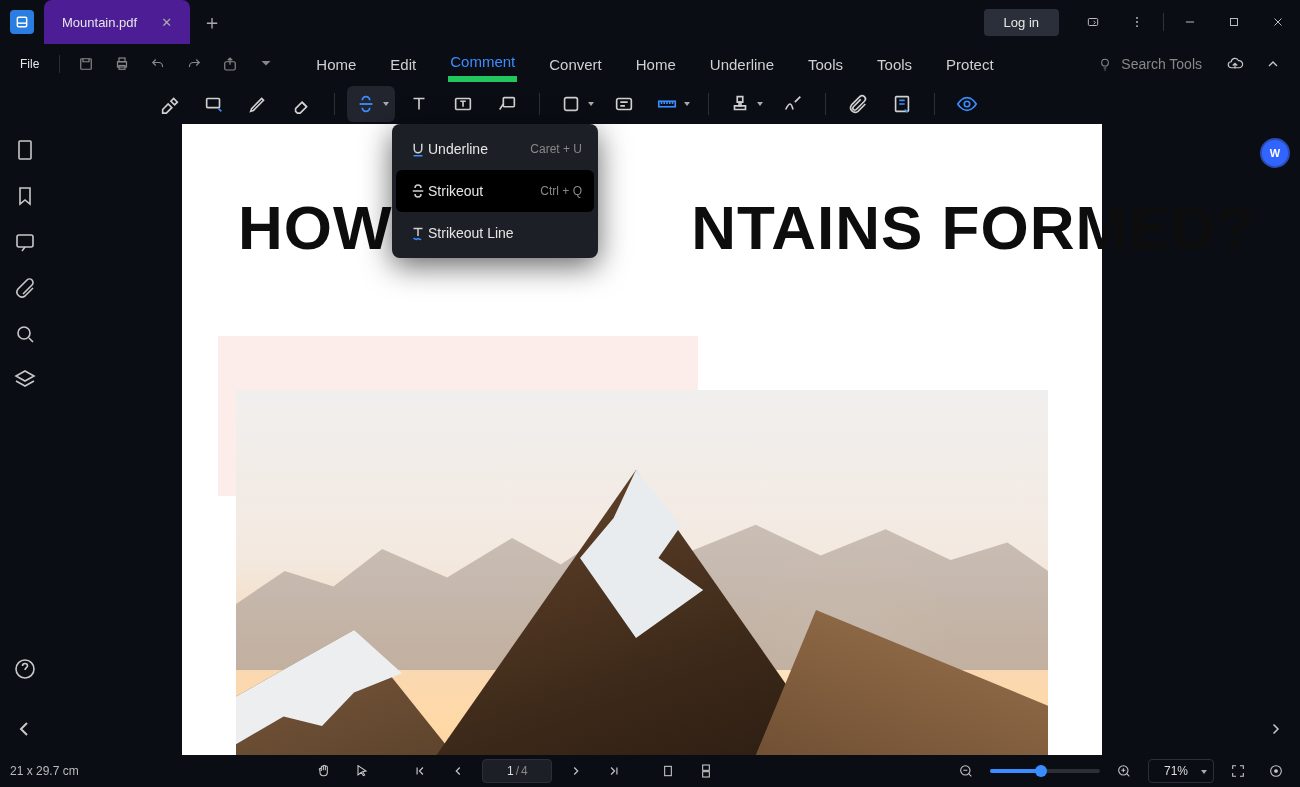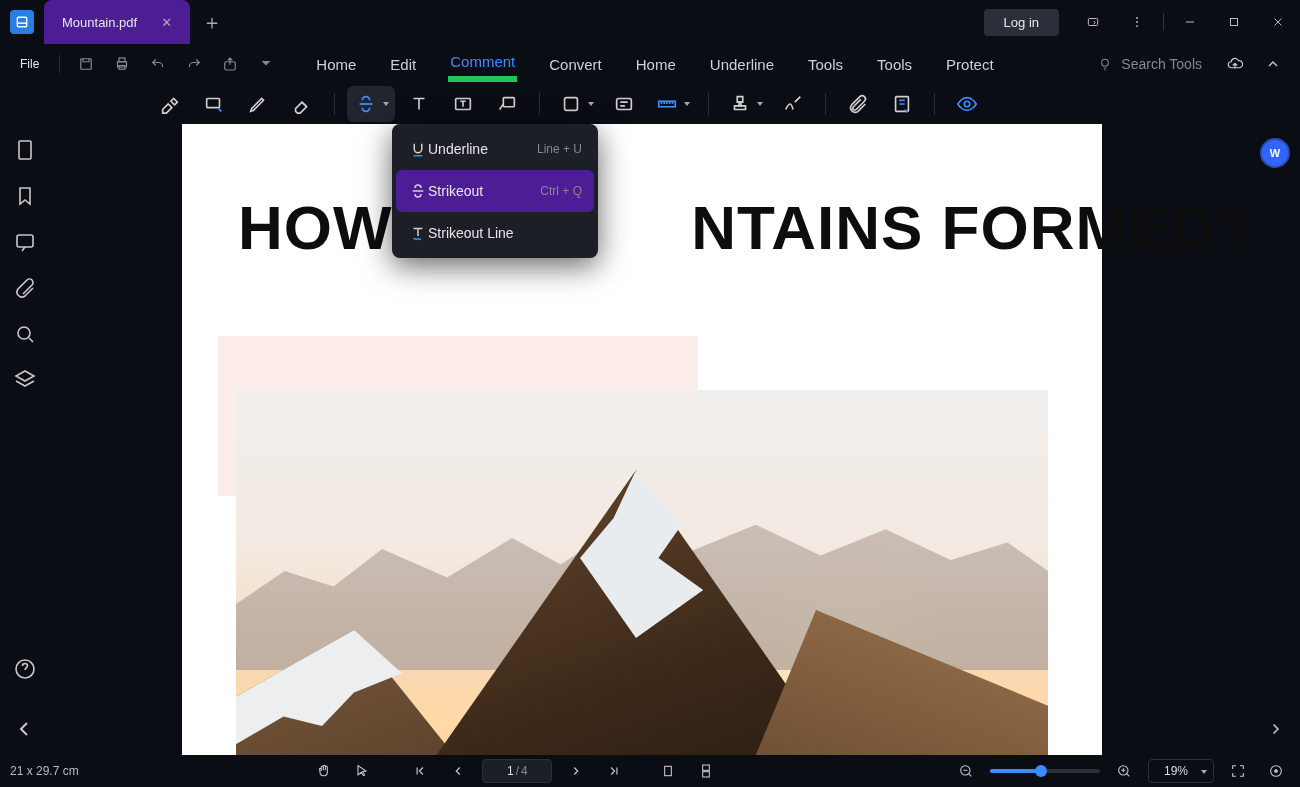--- a/index.html
+++ b/index.html
@@ -39,21 +39,21 @@
   .tb-btn.active{ background:#22252d;}
   .tb-btn svg{width:22px;height:22px;color:#d0d0d0;}
   .tb-btn.active svg{color:#3a8dff;}
   .tb-sep{width:1px;height:22px;background:#2c2f36;margin:0 8px;}
 
   
   .dropdown { position:absolute; left:392px; top:124px; width:206px; background:#1c1f26; border-radius:8px; box-shadow:0 8px 30px rgba(0,0,0,.6); padding:4px; z-index:100;}
   .dd-item{ display:flex; align-items:center; height:42px; padding:0 12px; border-radius:6px; font-size:14px; color:#e6e6e6; cursor:pointer;}
   .dd-item .dd-icon{width:20px;height:20px;display:flex;align-items:center;justify-content:center;color:#d0d0d0;}
   .dd-item .dd-short{margin-left:auto;font-size:12px;color:#888;}
-  .dd-item.hover{ background:#4c1d95;}
+  .dd-item.hover{ background:#000000;}
 
   
   .body-row{ position:absolute; top:124px; bottom:32px; left:0; right:0; display:flex;}
   .sidebar-left{ width:50px; background:#0a0d14; display:flex; flex-direction:column; align-items:center; padding-top:14px; gap:22px;}
   .sidebar-left .sic{width:24px;height:24px;color:#c8c8c8;display:flex;align-items:center;justify-content:center;cursor:pointer;}
   .sidebar-left .spacer{flex:1;}
   .sidebar-left .bottom-sic{margin-bottom:14px;}
 
   .canvas-area{ flex:1; background:#0a0d14; position:relative; overflow:hidden;}
   .page{ position:absolute; left:132px; top:0; width:920px; height:750px; background:#ffffff;}
@@ -393,21 +393,21 @@
 
 <div class="dropdown">
   <div class="dd-item">
     <span class="dd-icon">
         <svg viewBox="0 0 24 24" width="18" height="18" fill="none" stroke="currentColor" stroke-width="2">
           <path d="M7 5v7a5 5 0 0010 0V5"></path>
           <path d="M6 21h12" stroke="#3a8dff"></path>
         </svg>
       </span>
     <span>Underline</span>
-    <span class="dd-short">Line + U</span>
+    <span class="dd-short">Caret + U</span>
   </div>
   <div class="dd-item hover">
     <span class="dd-icon">
         <svg viewBox="0 0 24 24" width="18" height="18" fill="none" stroke="currentColor" stroke-width="2">
           <path d="M8 8a4 4 0 018 0"></path>
           <path d="M16 16a4 4 0 01-8 0"></path>
           <path d="M5 12h14"></path>
         </svg>
       </span>
     <span>Strikeout</span>
@@ -486,21 +486,21 @@
       <div class="fill"></div>
       <div class="knob"></div>
     </div>
   <div class="sb-ic">
       <svg viewBox="0 0 24 24" width="16" height="16" fill="none" stroke="currentColor" stroke-width="1.6">
         <circle cx="11" cy="11" r="7"></circle>
         <path d="M8 11h6M11 8v6M20 20l-4-4"></path>
       </svg>
     </div>
   <div class="zoom-box">
-      <span style="margin-right:10px">19%</span>
+      <span style="margin-right:10px">71%</span>
     </div>
   <div class="sb-ic">
       <svg viewBox="0 0 24 24" width="16" height="16" fill="none" stroke="currentColor" stroke-width="1.6">
         <path d="M4 9V4h5M20 9V4h-5M4 15v5h5M20 15v5h-5"></path>
       </svg>
     </div>
   <div class="sb-ic">
       <svg viewBox="0 0 24 24" width="16" height="16" fill="none" stroke="currentColor" stroke-width="1.6">
         <circle cx="12" cy="12" r="8"></circle>
         <circle cx="12" cy="12" r="2" fill="currentColor"></circle>

